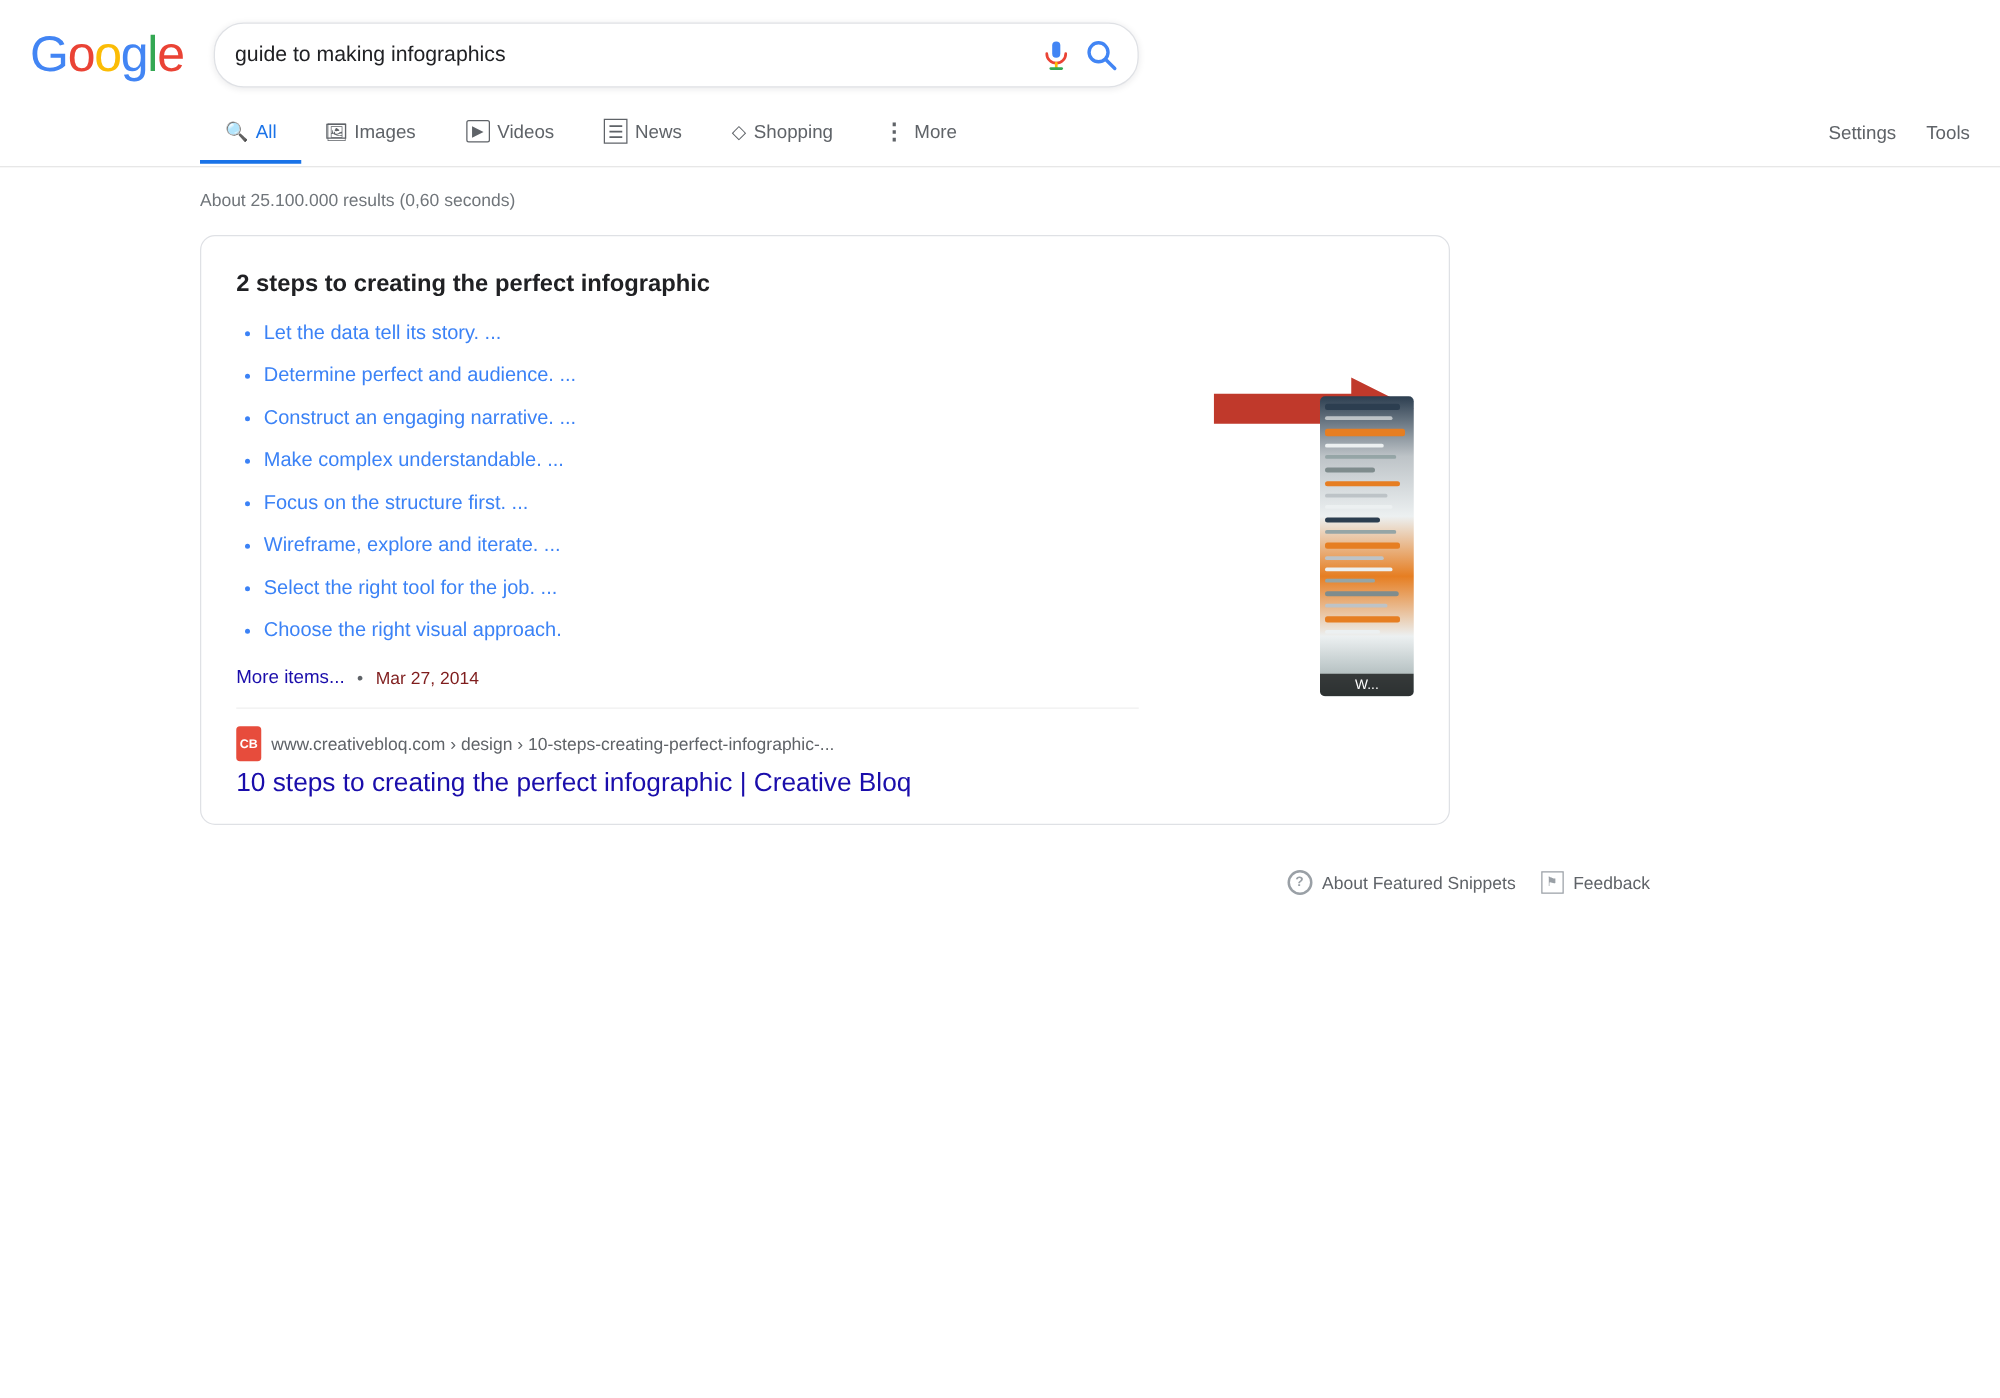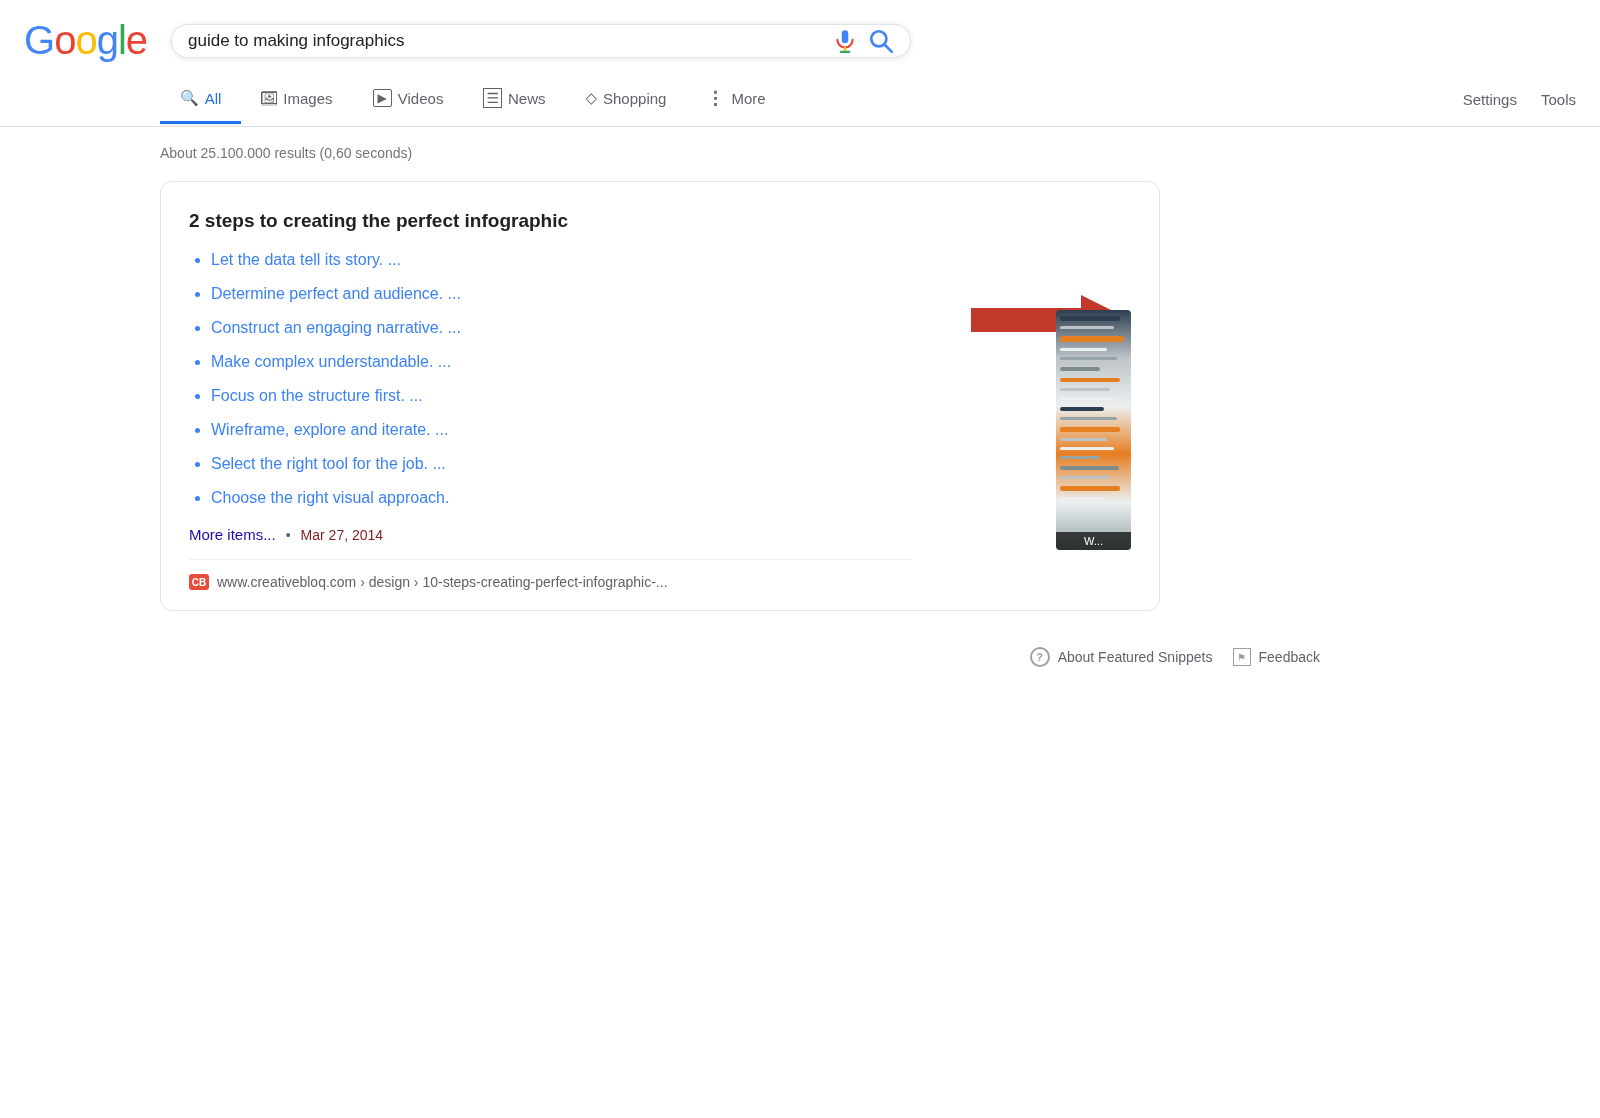--- a/index.html
+++ b/index.html
@@ -42,21 +42,21 @@
 
     .search-bar-wrapper {
       display: flex;
       align-items: center;
       flex: 0 0 740px;
       background: #fff;
       border: 1px solid #dfe1e5;
       border-radius: 24px;
       padding: 10px 16px;
       box-shadow: 0 1px 6px rgba(32,33,36,0.1);
-      height: 34px;
+      height: 52px;
     }
     .search-input {
       border: none;
       outline: none;
       font-size: 17px;
       color: #202124;
       flex: 1;
       background: transparent;
     }
     .search-icons {
@@ -236,21 +236,21 @@
     .source-row {
       display: flex;
       align-items: center;
       gap: 8px;
       margin-top: 16px;
       padding-top: 14px;
       border-top: 1px solid #f0f0f0;
     }
     .source-favicon {
       width: 20px;
-      height: 16px;
+      height: 28px;
       background: #e74c3c;
       border-radius: 3px;
       display: flex;
       align-items: center;
       justify-content: center;
       font-size: 10px;
       font-weight: 700;
       color: #fff;
       flex-shrink: 0;
     }
@@ -394,20 +394,21 @@
           <div class="more-items-row">
             <a class="more-items-link">More items...</a>
             <span class="bullet-dot">•</span>
             <span class="more-items-date">Mar 27, 2014</span>
           </div>
 
           <div class="source-row">
             <div class="source-favicon">CB</div>
             <span class="source-breadcrumb">www.creativebloq.com › design › 10-steps-creating-perfect-infographic-...</span>
           </div>
+          <a class="result-link-title">10 steps to creating the perfect infographic | Creative Bloq</a>
         </div>
 
         <div class="featured-arrow-thumb">
           <div class="arrow-container">
 
             <svg width="160" height="60" viewBox="0 0 160 60">
               <polygon points="0,18 110,18 110,5 160,30 110,55 110,42 0,42" fill="#C0392B"></polygon>
             </svg>
           </div>
 

